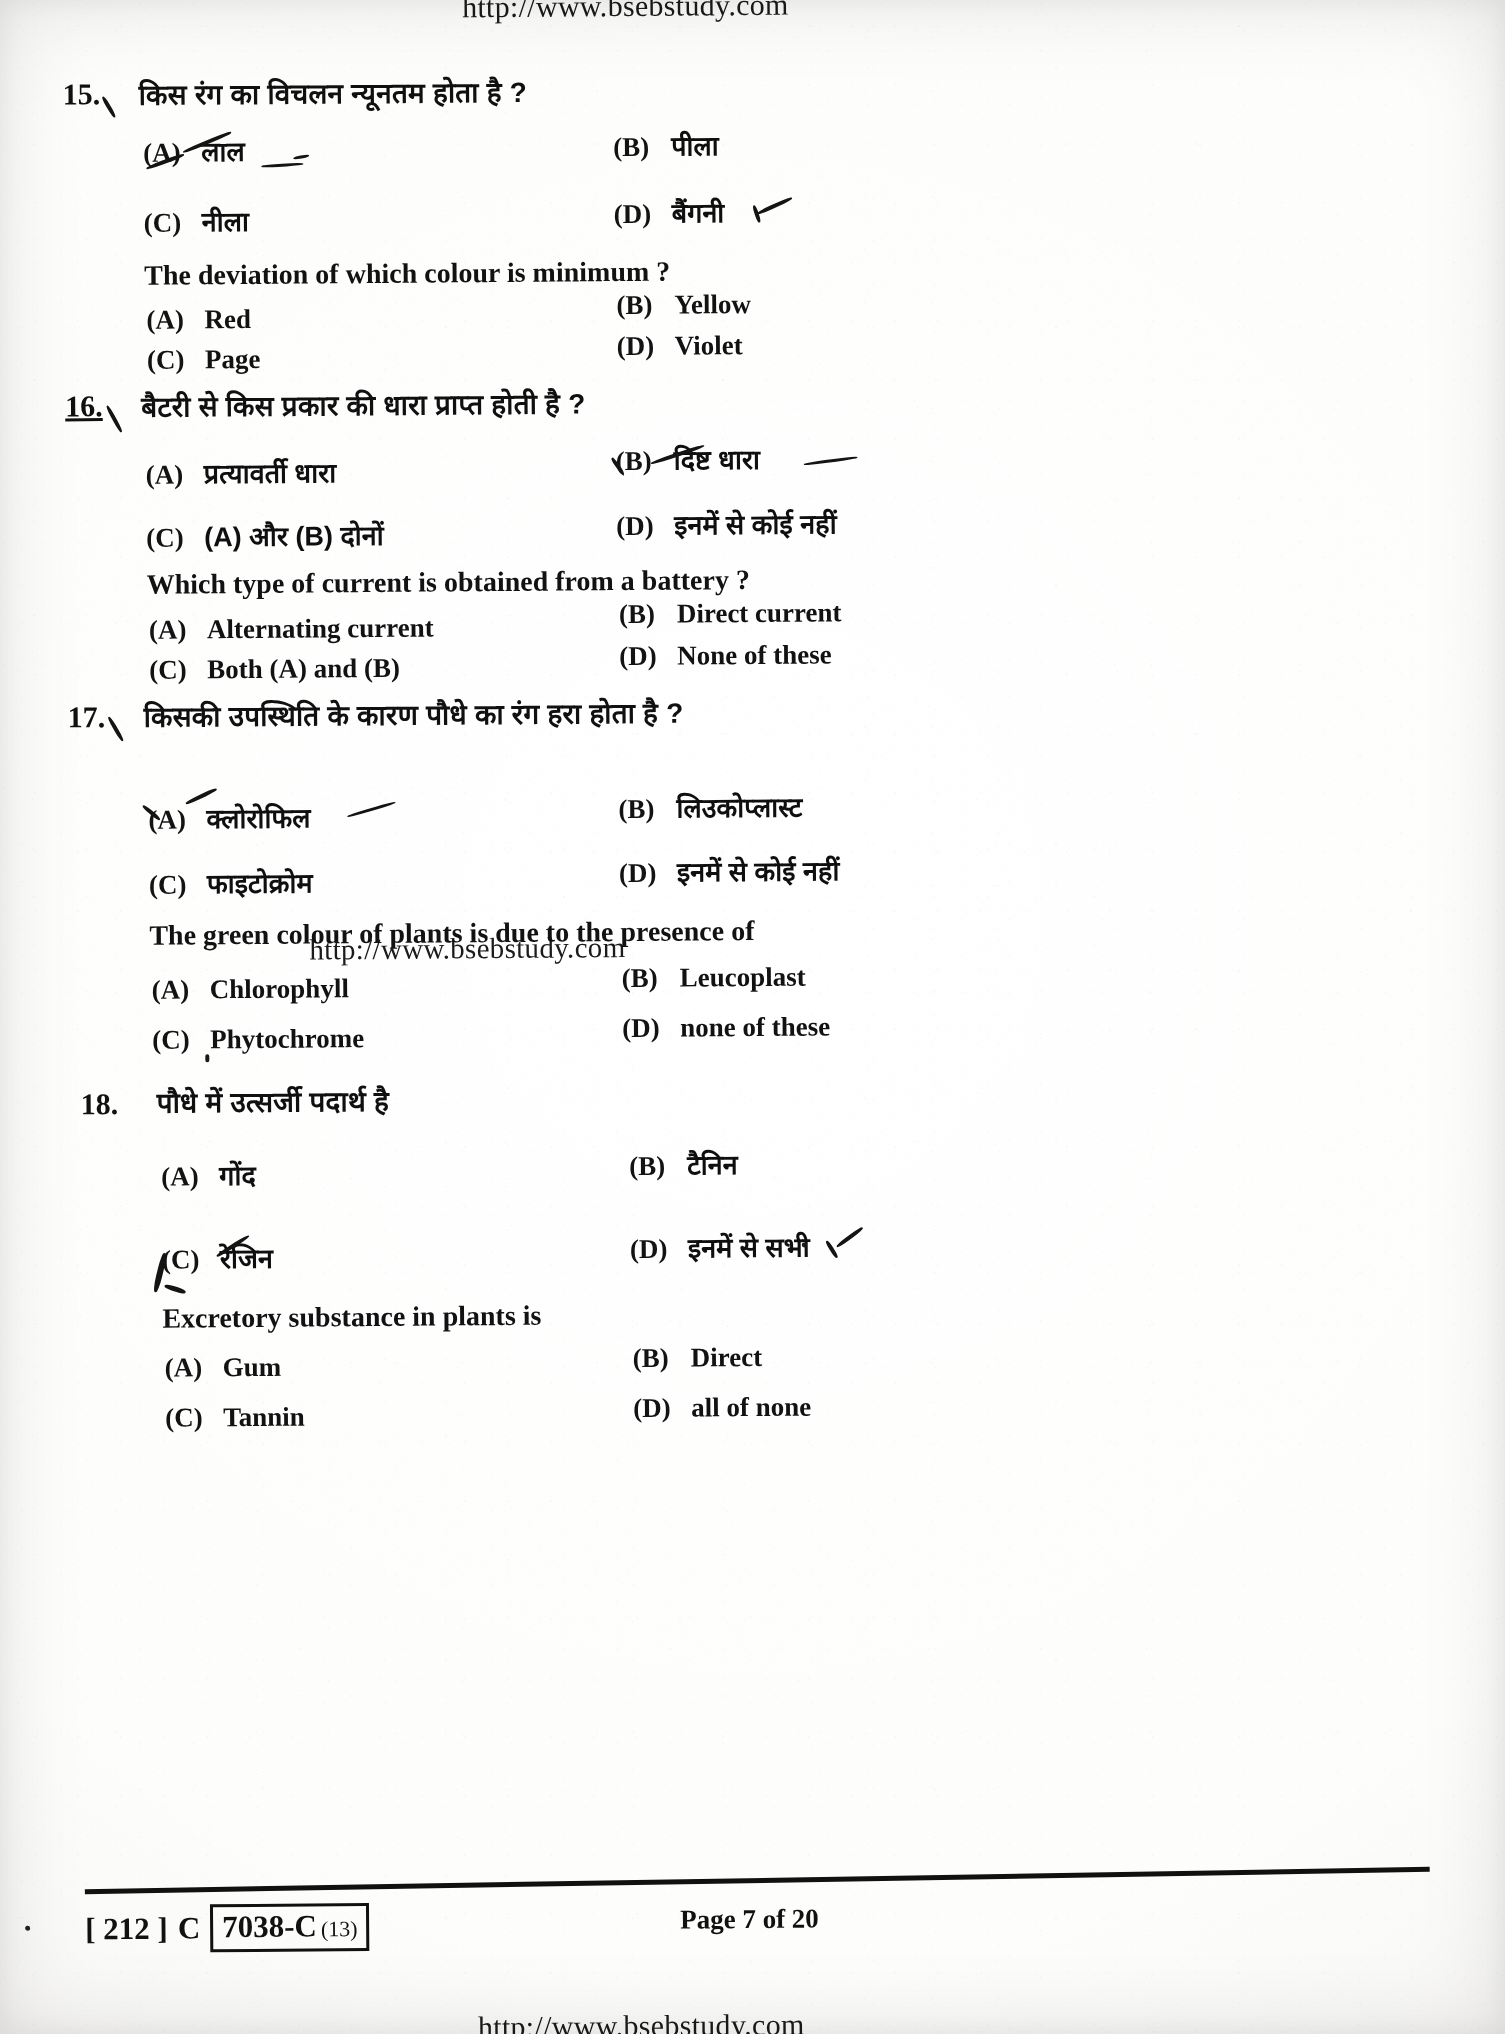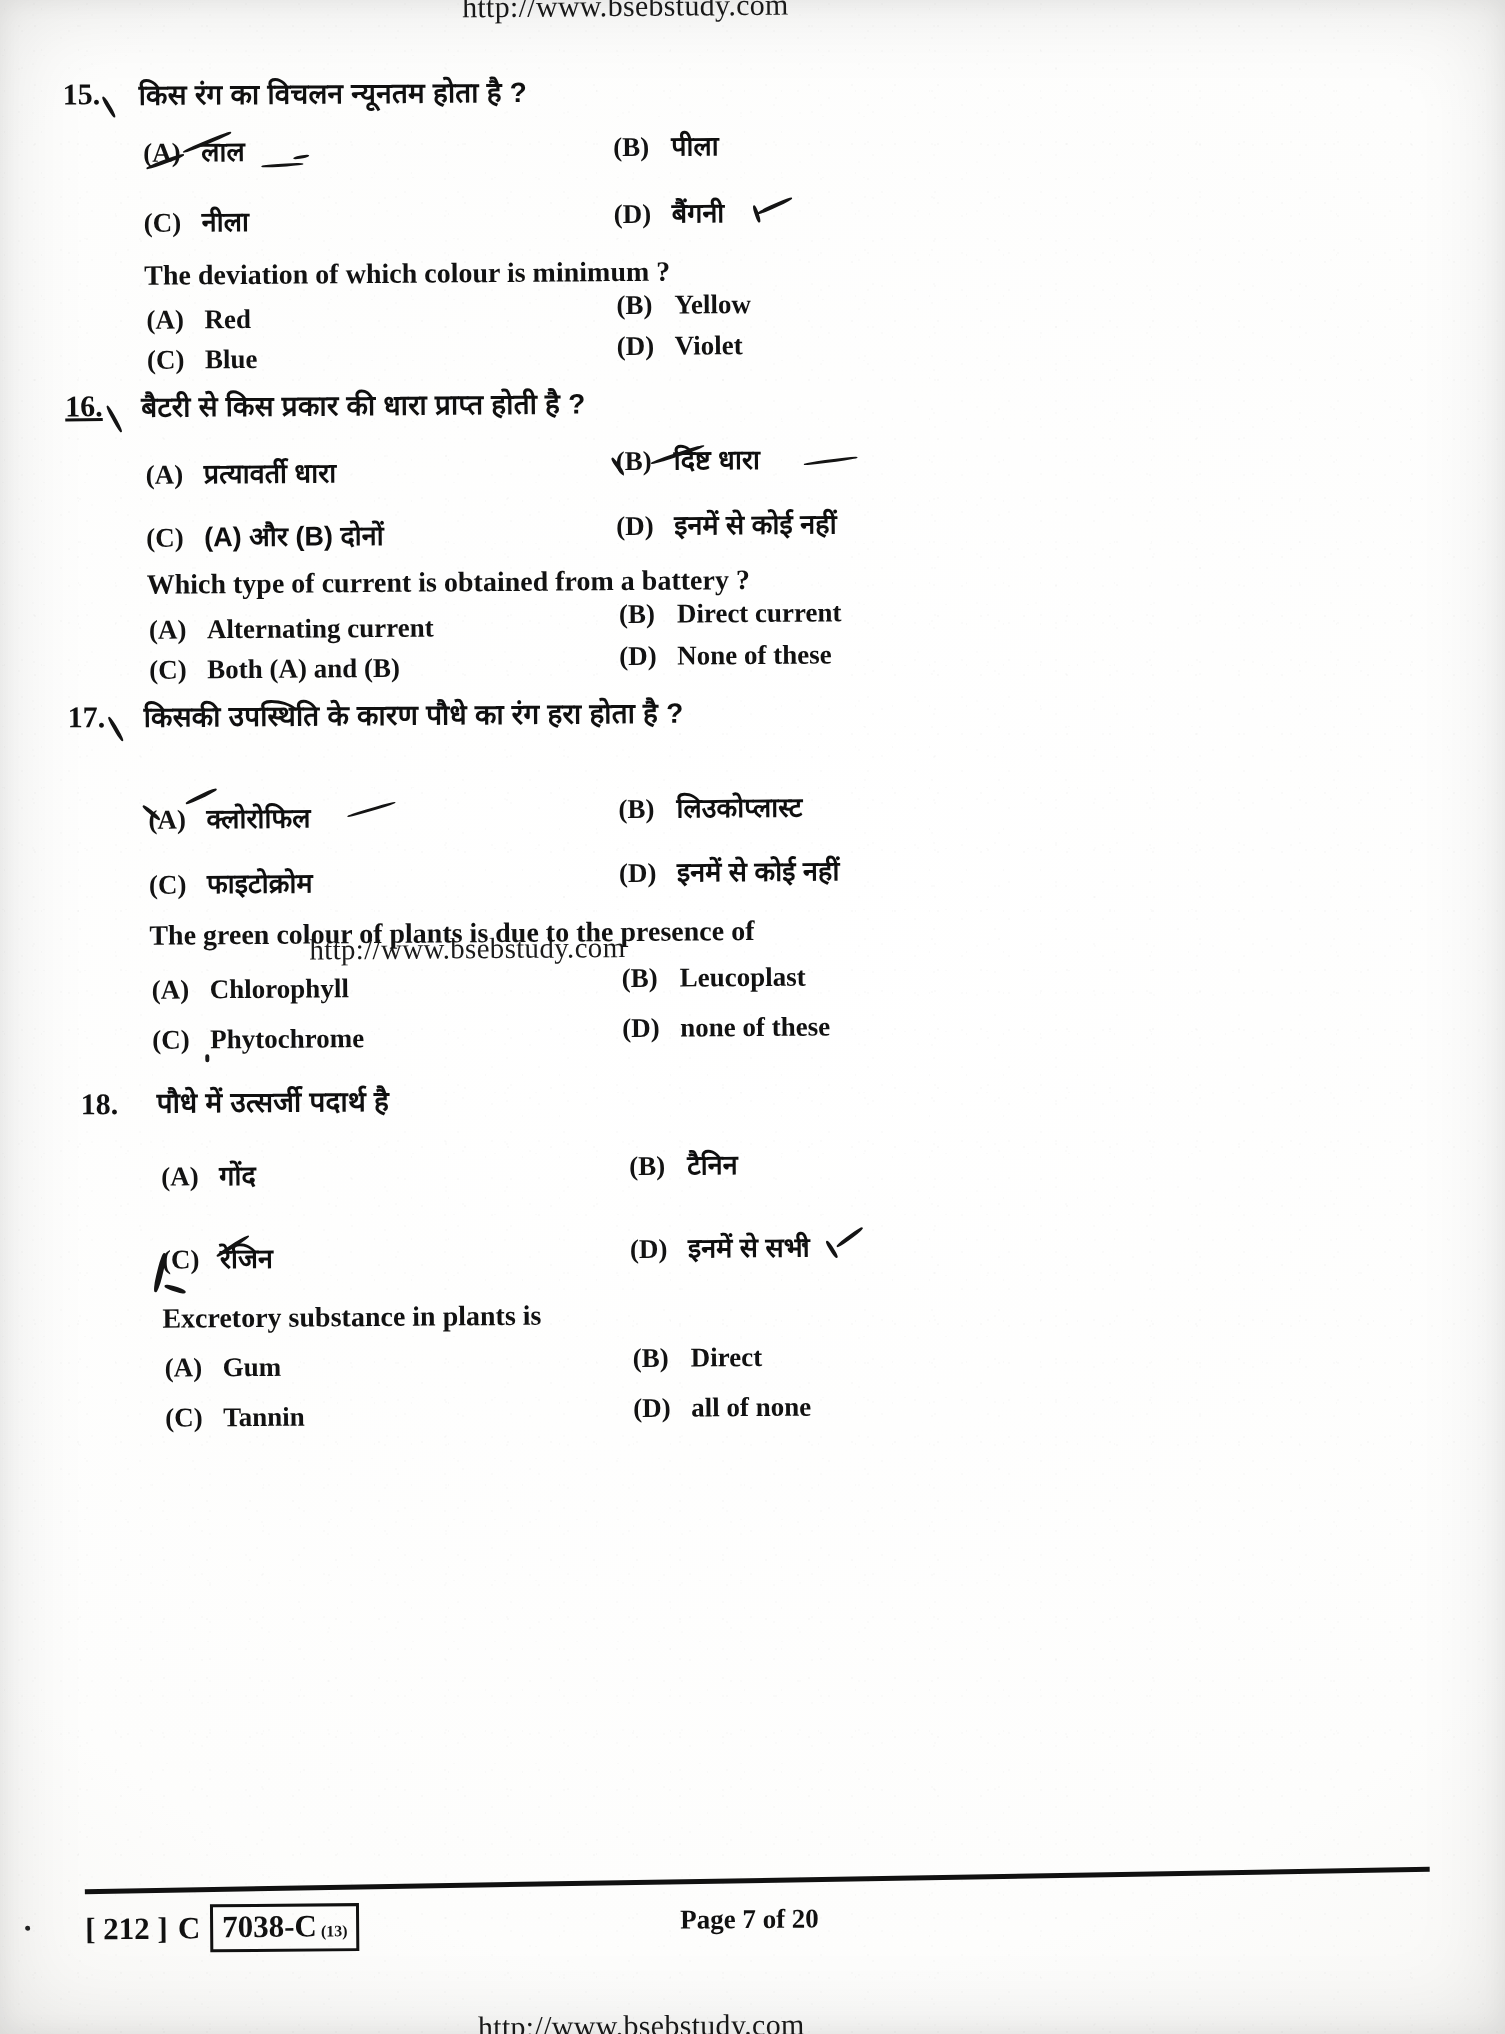--- a/index.html
+++ b/index.html
@@ -150,21 +150,21 @@
     font-family: "Liberation Serif", "DejaVu Serif", serif;
     font-size: 31px; font-weight: 700; color: #111;
   }
   .f-box {
     border: 3px solid #111;
     padding: 2px 9px 4px;
     display: inline-flex;
     align-items: baseline;
     gap: 4px;
   }
-  .f-box .sub { font-size: 16px; font-weight: 700; }
+  .f-box .sub { font-size: 22px; font-weight: 400; }
   .f-center {
     position: absolute; left: 595px; top: 4px;
     font-family: "Liberation Serif", "DejaVu Serif", serif;
     font-size: 27px; font-weight: 700; color: #111;
   }
   .f-dot {
     position: absolute; left: 18px; top: 1920px;
     width: 5px; height: 5px; background: #222; border-radius: 50%;
   }
   .stray-dot {
@@ -208,21 +208,21 @@
       <div class="opt" style="left:152px; top:300px;">
         <span class="lbl">(A)</span>
         <span class="txt-en">Red</span>
       </div>
       <div class="opt" style="left:622px; top:289px;">
         <span class="lbl">(B)</span>
         <span class="txt-en">Yellow</span>
       </div>
       <div class="opt" style="left:152px; top:340px;">
         <span class="lbl">(C)</span>
-        <span class="txt-en">Blue</span>
+        <span class="txt-en">Page</span>
       </div>
       <div class="opt" style="left:622px; top:330px;">
         <span class="lbl">(D)</span>
         <span class="txt-en">Violet</span>
       </div>
 
       <div class="penmark">
         <div class="stroke" style="left:152px; top:155px; width:40px; height:4px; transform:rotate(-20deg);"></div>
         <div class="stroke" style="left:188px; top:136px; width:52px; height:4px; transform:rotate(-22deg);"></div>
         <div class="stroke" style="left:268px; top:160px; width:42px; height:3px; transform:rotate(-3deg);"></div>

